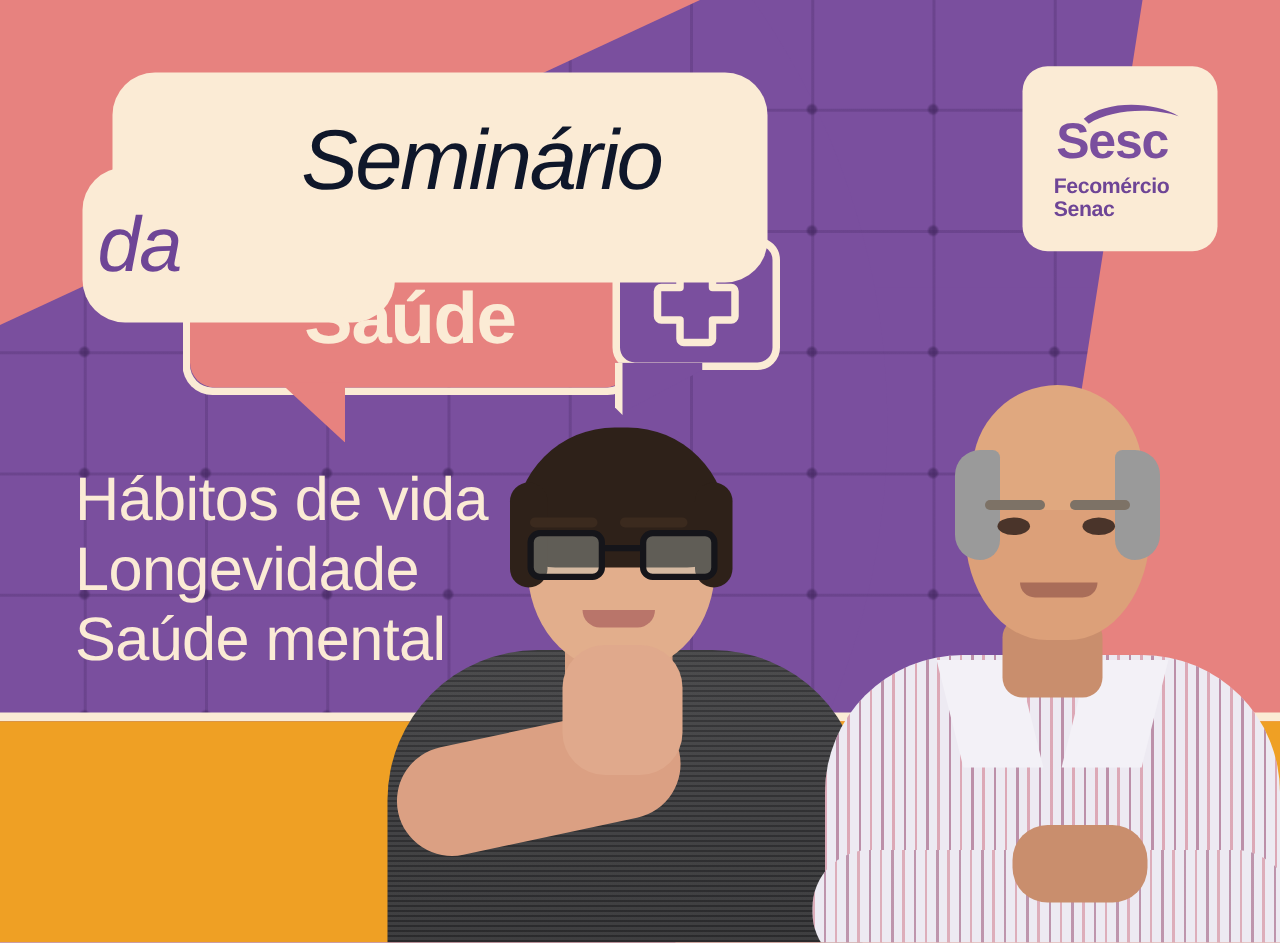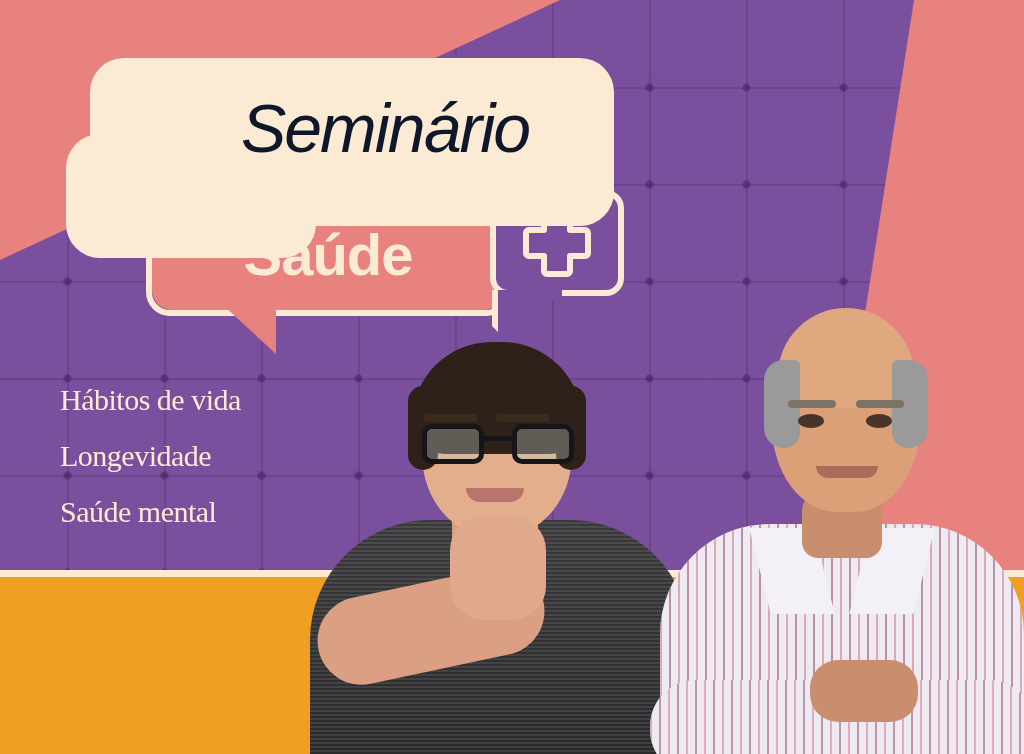--- a/index.html
+++ b/index.html
@@ -218,26 +218,25 @@
   .cross-glyph svg { display:block; }
 
   
   .topics {
     position:absolute;
     left:60px; top:372px;
     z-index:10;
     color:#FBEBD5;
   }
   .topic-line {
-    font-size:30px;
+    font-size:49px;
     font-weight:400;
     line-height:56px;
     letter-spacing:-0.5px;
     white-space:nowrap;
-    font-family:Liberation Serif, serif;
   }
 
   
   .logo-card {
     position:absolute;
     left:818px; top:53px;
     width:156px; height:148px;
     background:#FBEBD5;
     border-radius:20px;
     z-index:12;
@@ -436,20 +435,21 @@
   <div class="bubble-cross-tail"></div>
   <div class="cross-glyph">
     <svg width="74" height="74" viewBox="0 0 74 74">
       <path d="M27 6 h20 a3 3 0 0 1 3 3 v15 h15 a3 3 0 0 1 3 3 v20 a3 3 0 0 1 -3 3 h-15 v15 a3 3 0 0 1 -3 3 h-20 a3 3 0 0 1 -3 -3 v-15 h-15 a3 3 0 0 1 -3 -3 v-20 a3 3 0 0 1 3 -3 h15 v-15 a3 3 0 0 1 3 -3 z" fill="none" stroke="#FBEBD5" stroke-width="6" stroke-linejoin="round"></path>
     </svg>
   </div>
 
   <div class="bubble-da"></div>
   <div class="bubble-seminario"></div>
 
+  <div class="bubble-da-text">da</div>
   <div class="bubble-seminario-text">Seminário</div>
   <div class="bubble-saude-text">Saúde</div>
 
   <div class="people">
 
     <div class="person p1">
       <div class="p1-body">
         <div class="p1-body-stripes"></div>
       </div>
       <div class="p1-neck"></div>
@@ -492,14 +492,26 @@
     </div>
 
   </div>
 
   <div class="topics">
     <div class="topic-line">Hábitos de vida</div>
     <div class="topic-line">Longevidade</div>
     <div class="topic-line">Saúde mental</div>
   </div>
 
+  <div class="logo-card">
+    <div class="logo-mark">
+      <svg viewBox="0 0 118 54" width="118" height="54">
+        <path d="M30 17 C48 2, 86 3, 106 15 C86 8, 52 9, 34 21 Z" fill="#7A4F9E"></path>
+        <text x="8" y="48" font-family="Liberation Sans, sans-serif" font-size="40" font-weight="700" fill="#7A4F9E" letter-spacing="-1">Sesc</text>
+      </svg>
+    </div>
+    <div class="logo-sub">
+      <div>Fecomércio</div>
+      <div>Senac</div>
+    </div>
+  </div>
 
 </div>
 
 </body></html>

